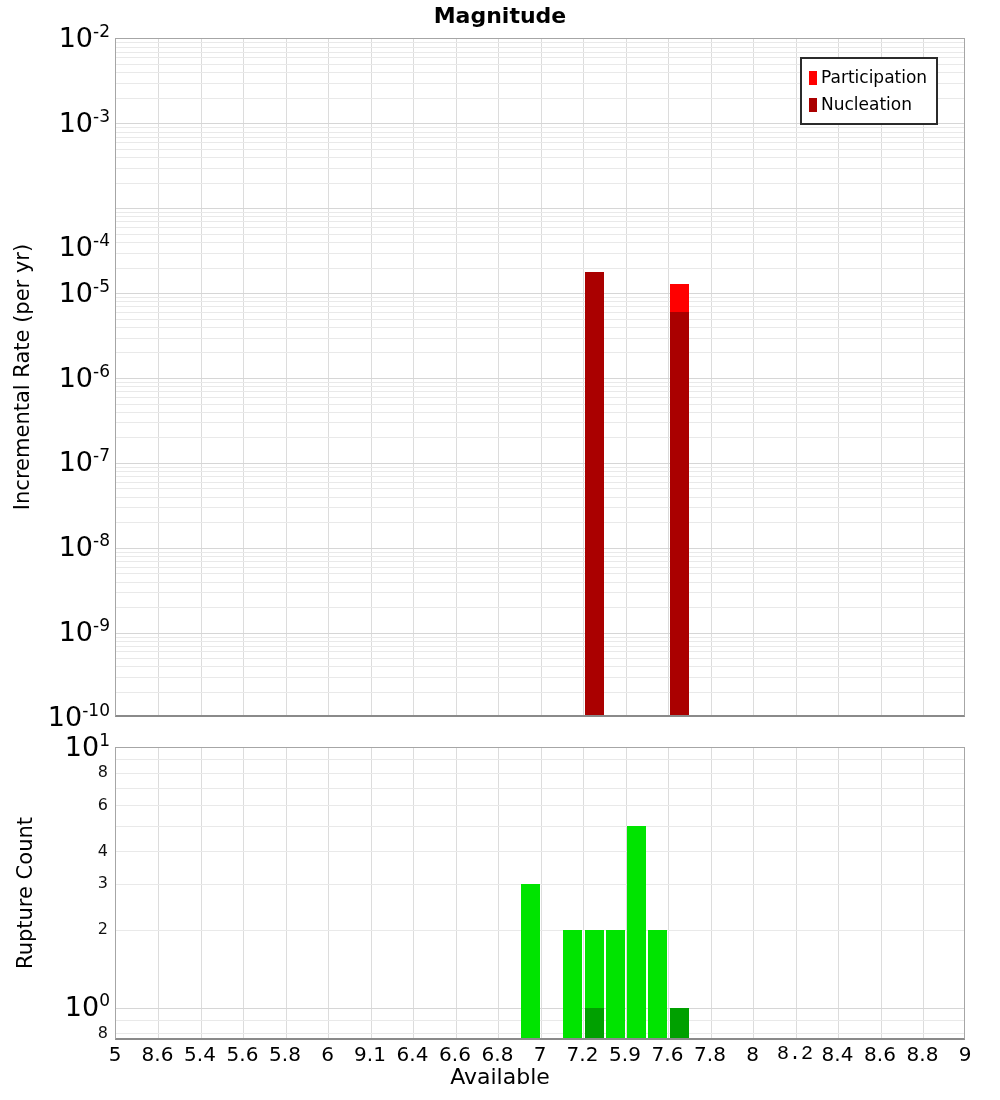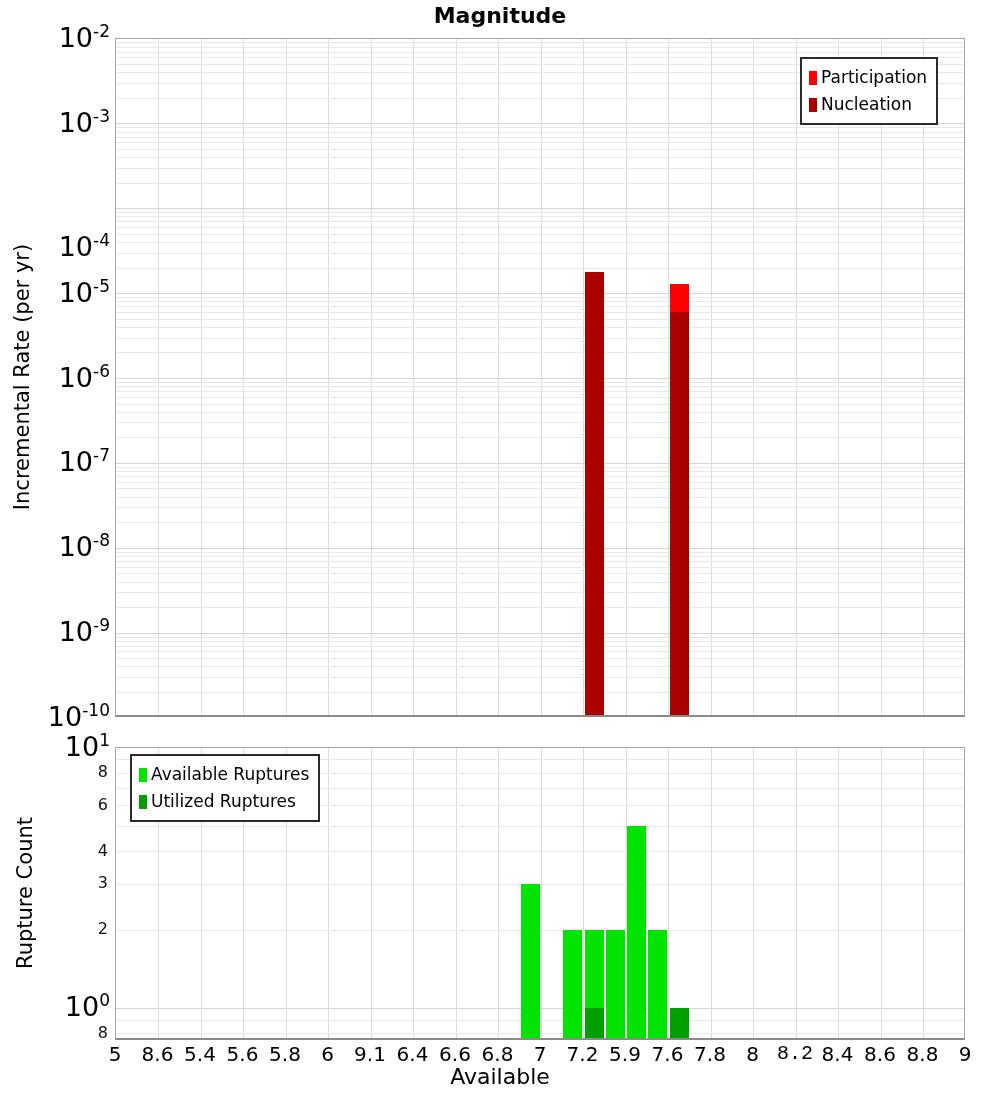--- a/index.html
+++ b/index.html
@@ -202,30 +202,20 @@
     <div class="legend-row">
       <span class="swatch" style="background-color: rgb(255, 0, 0);"></span>
       <span class="lbl">Participation</span>
     </div>
     <div class="legend-row">
       <span class="swatch" style="background-color: rgb(170, 0, 0);"></span>
       <span class="lbl">Nucleation</span>
     </div>
   </div>
 
-  <div id="legend-count" class="legend">
-    <div class="legend-row">
-      <span class="swatch" style="background-color: rgb(0, 228, 0);"></span>
-      <span class="lbl">Available Ruptures</span>
-    </div>
-    <div class="legend-row">
-      <span class="swatch" style="background-color: rgb(0, 160, 0);"></span>
-      <span class="lbl">Utilized Ruptures</span>
-    </div>
-  </div>
 
 <div class="ylab" style="top: 23px;"><span>10</span><span class="exp">-2</span></div>
     <div class="ylab" style="top: 107.875px;"><span>10</span><span class="exp">-3</span></div>
     <div class="ylab" style="top: 188px; margin-top: 44px;"><span>10</span><span class="exp">-4</span></div>
     <div class="ylab" style="top: 277.625px;"><span>10</span><span class="exp">-5</span></div>
     <div class="ylab" style="top: 362.5px;"><span>10</span><span class="exp">-6</span></div>
     <div class="ylab" style="top: 447.375px;"><span>10</span><span class="exp">-7</span></div>
     <div class="ylab" style="top: 532.25px;"><span>10</span><span class="exp">-8</span></div>
     <div class="ylab" style="top: 617.125px;"><span>10</span><span class="exp">-9</span></div>
     <div class="ylab" style="top: 702px;"><span>10</span><span class="exp">-10</span></div>

